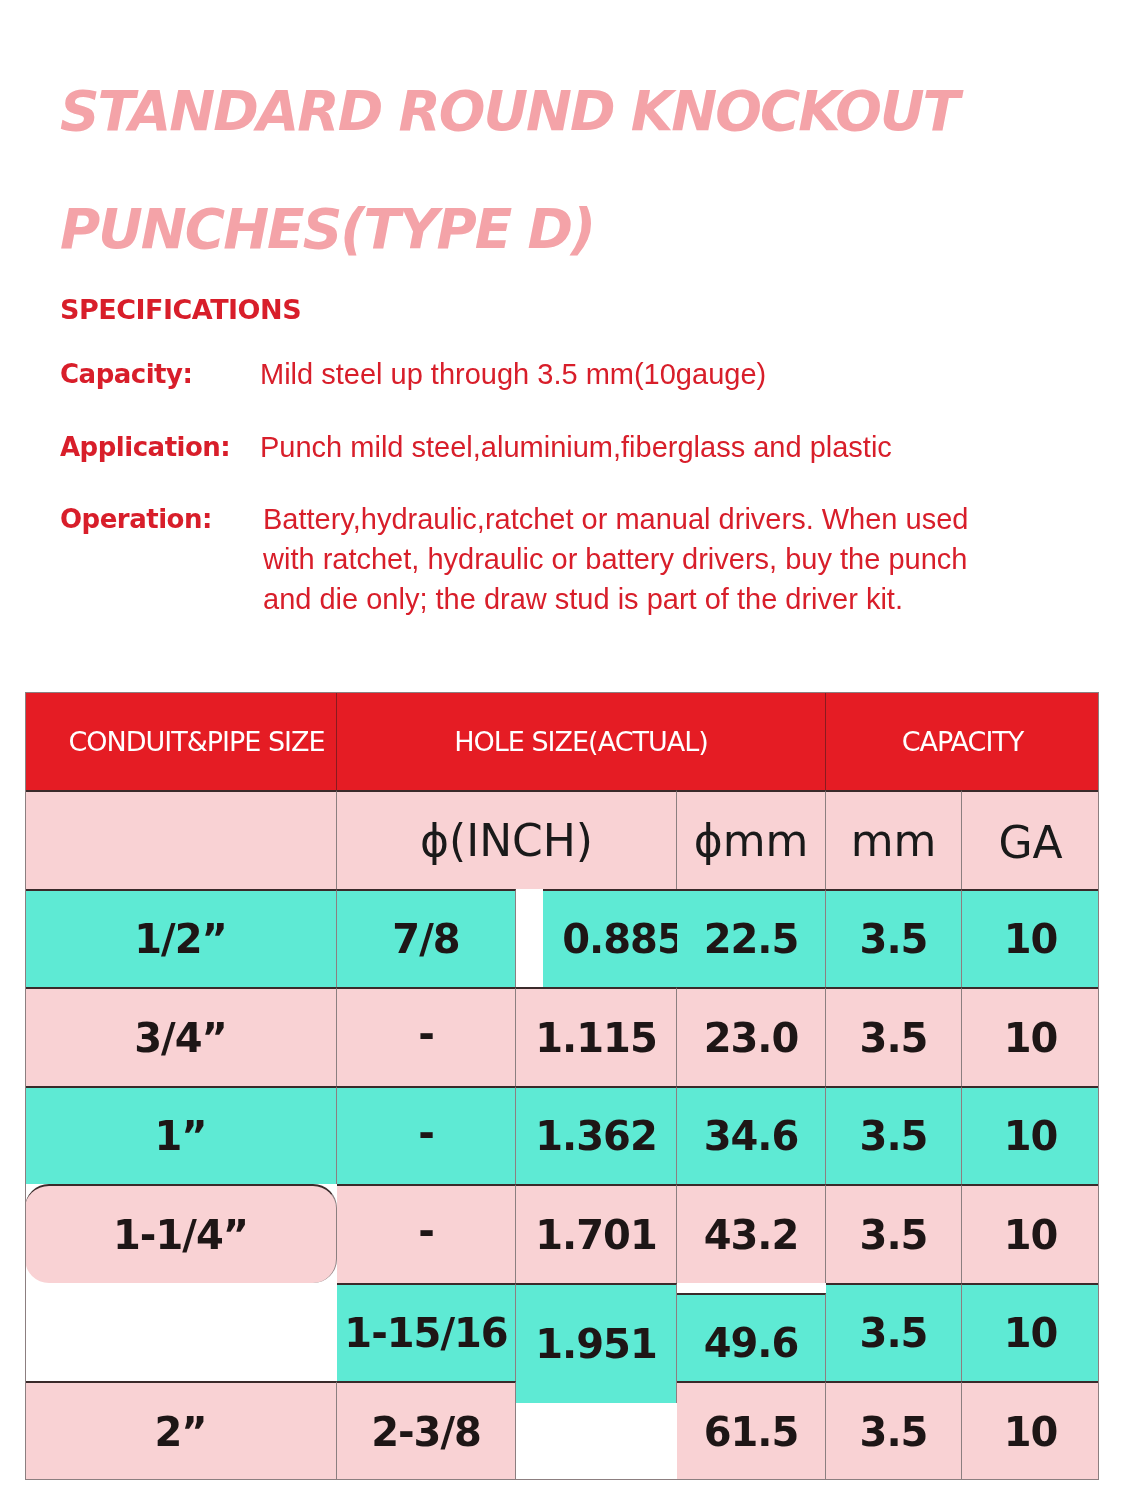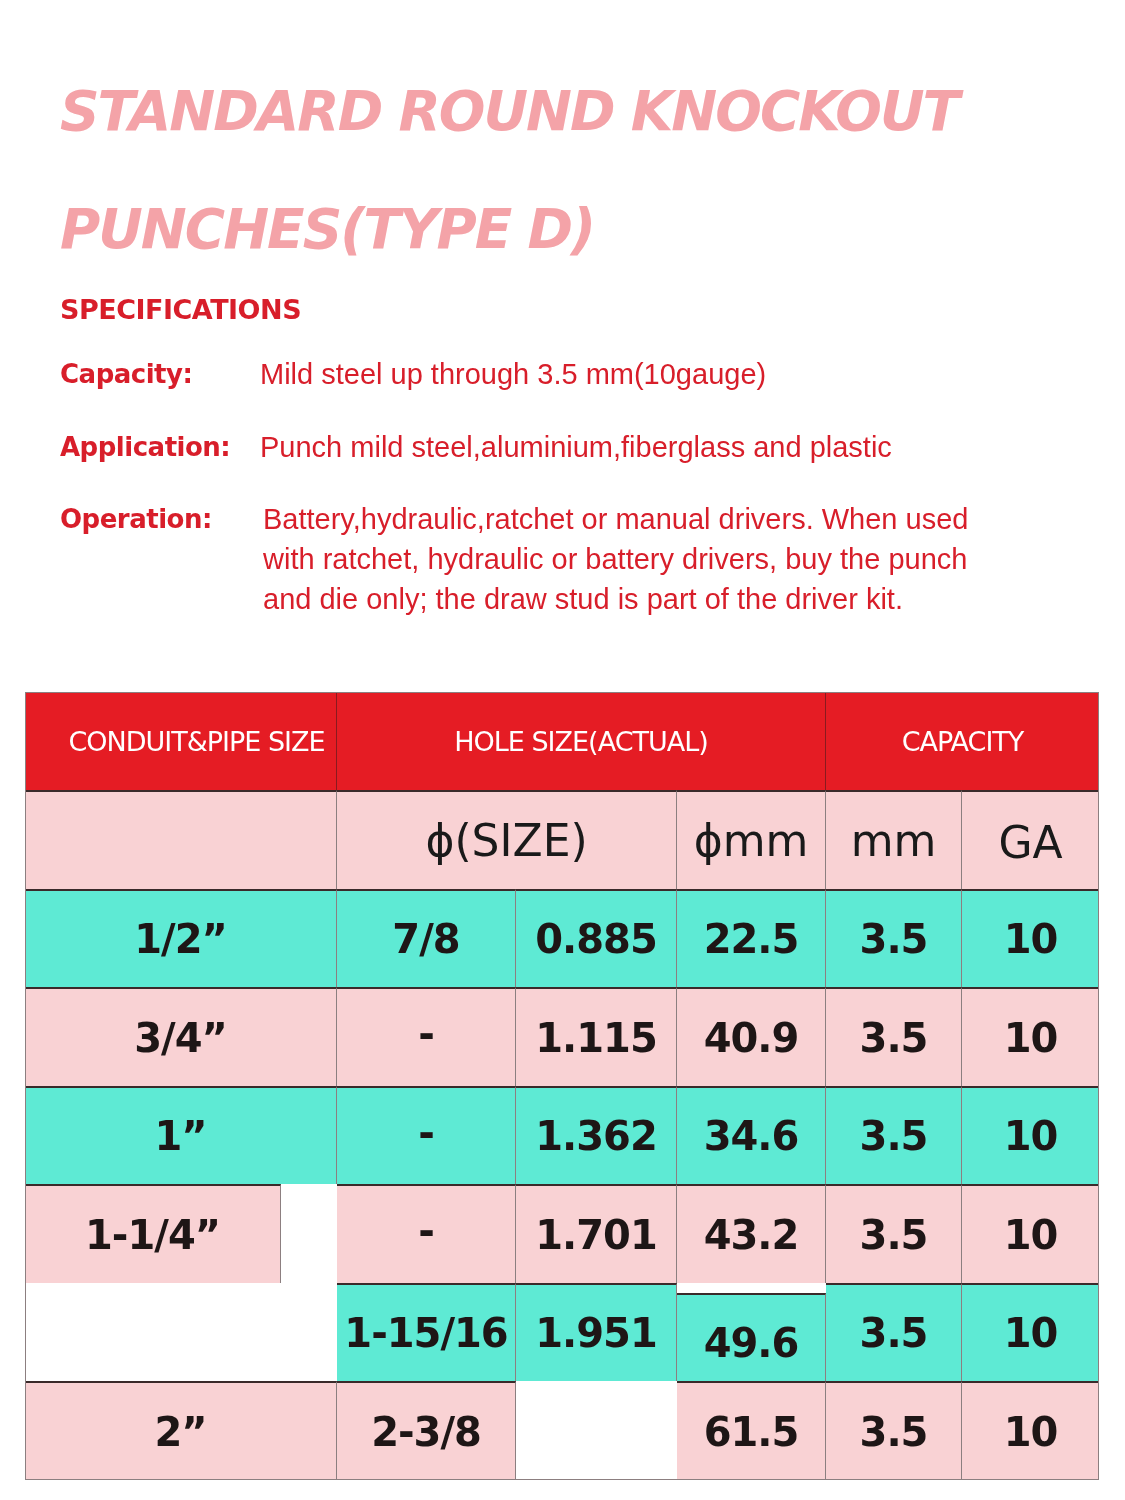--- a/index.html
+++ b/index.html
@@ -51,55 +51,55 @@
 and die only; the draw stud is part of the driver kit.</span>
 </div>
 
 <div class="tbl">
 
   <div class="cell hdr" style="left:0;top:0;width:312px;height:98px;padding-left:32px;">CONDUIT&amp;PIPE SIZE</div>
   <div class="cell hdr" style="left:312px;top:0;width:489px;height:98px;">HOLE SIZE(ACTUAL)</div>
   <div class="cell hdr" style="left:801px;top:0;width:273px;height:98px;border-right:none;">CAPACITY</div>
 
   <div class="cell sub" style="left:0;top:98px;width:312px;height:99px;"></div>
-  <div class="cell sub" style="left:312px;top:98px;width:340px;height:99px;">ϕ(SIZE)</div>
+  <div class="cell sub" style="left:312px;top:98px;width:340px;height:99px;">ϕ(INCH)</div>
   <div class="cell sub" style="left:652px;top:98px;width:149px;height:99px;">ϕmm</div>
   <div class="cell sub" style="left:801px;top:98px;width:136px;height:99px;">mm</div>
   <div class="cell sub" style="left:937px;top:98px;width:137px;height:102px;border-right:none;">GA</div>
 
   <div class="cell d white" style="left:0;top:197px;width:312px;height:98px;">1/2”</div>
   <div class="cell d white" style="left:312px;top:197px;width:179px;height:98px;">7/8</div>
-  <div class="cell d white" style="left:491px;top:197px;width:161px;height:98px;">0.885</div>
+  <div class="cell d white" style="left:518px;top:197px;width:161px;height:98px;">0.885</div>
   <div class="cell d white" style="left:652px;top:197px;width:149px;height:98px;">22.5</div>
   <div class="cell d white" style="left:801px;top:197px;width:136px;height:98px;">3.5</div>
   <div class="cell d white" style="left:937px;top:197px;width:137px;height:98px;border-right:none;">10</div>
 
   <div class="cell d pink" style="left:0;top:295px;width:312px;height:99px;">3/4”</div>
   <div class="cell d pink" style="left:312px;top:295px;width:179px;height:99px;align-items:flex-start;padding-top:22px;">-</div>
   <div class="cell d pink" style="left:491px;top:295px;width:161px;height:99px;">1.115</div>
-  <div class="cell d pink" style="left:652px;top:295px;width:149px;height:99px;">40.9</div>
+  <div class="cell d pink" style="left:652px;top:295px;width:149px;height:99px;">23.0</div>
   <div class="cell d pink" style="left:801px;top:295px;width:136px;height:99px;">3.5</div>
   <div class="cell d pink" style="left:937px;top:295px;width:137px;height:99px;border-right:none;">10</div>
 
   <div class="cell d white" style="left:0;top:394px;width:312px;height:98px;">1”</div>
   <div class="cell d white" style="left:312px;top:394px;width:179px;height:98px;align-items:flex-start;padding-top:22px;">-</div>
   <div class="cell d white" style="left:491px;top:394px;width:161px;height:98px;">1.362</div>
   <div class="cell d white" style="left:652px;top:394px;width:149px;height:98px;">34.6</div>
   <div class="cell d white" style="left:801px;top:394px;width:136px;height:98px;">3.5</div>
   <div class="cell d white" style="left:937px;top:394px;width:137px;height:98px;border-right:none;">10</div>
 
-  <div class="cell d pink" style="left:0;top:492px;width:256px;height:99px;">1-1/4”</div>
+  <div class="cell d pink" style="left:0;top:492px;width:312px;height:99px;border-radius:24px;">1-1/4”</div>
   <div class="cell d pink" style="left:312px;top:492px;width:179px;height:99px;align-items:flex-start;padding-top:22px;">-</div>
   <div class="cell d pink" style="left:491px;top:492px;width:161px;height:99px;">1.701</div>
   <div class="cell d pink" style="left:652px;top:492px;width:149px;height:99px;">43.2</div>
   <div class="cell d pink" style="left:801px;top:492px;width:136px;height:99px;">3.5</div>
   <div class="cell d pink" style="left:937px;top:492px;width:137px;height:99px;border-right:none;">10</div>
 
   <div class="cell d white" style="left:312px;top:591px;width:179px;height:98px;">1-15/16</div>
-  <div class="cell d white" style="left:491px;top:591px;width:161px;height:98px;">1.951</div>
+  <div class="cell d white" style="left:491px;top:591px;width:161px;height:120px;">1.951</div>
   <div class="cell d white" style="left:652px;top:601px;width:149px;height:98px;">49.6</div>
   <div class="cell d white" style="left:801px;top:591px;width:136px;height:98px;">3.5</div>
   <div class="cell d white" style="left:937px;top:591px;width:137px;height:98px;border-right:none;">10</div>
 
   <div class="cell d pink" style="left:0;top:689px;width:312px;height:99px;">2”</div>
   <div class="cell d pink" style="left:312px;top:689px;width:179px;height:99px;">2-3/8</div>
   <div class="cell d pink" style="left:652px;top:689px;width:149px;height:99px;">61.5</div>
   <div class="cell d pink" style="left:801px;top:689px;width:136px;height:99px;">3.5</div>
   <div class="cell d pink" style="left:937px;top:689px;width:137px;height:99px;border-right:none;">10</div>
 </div>

